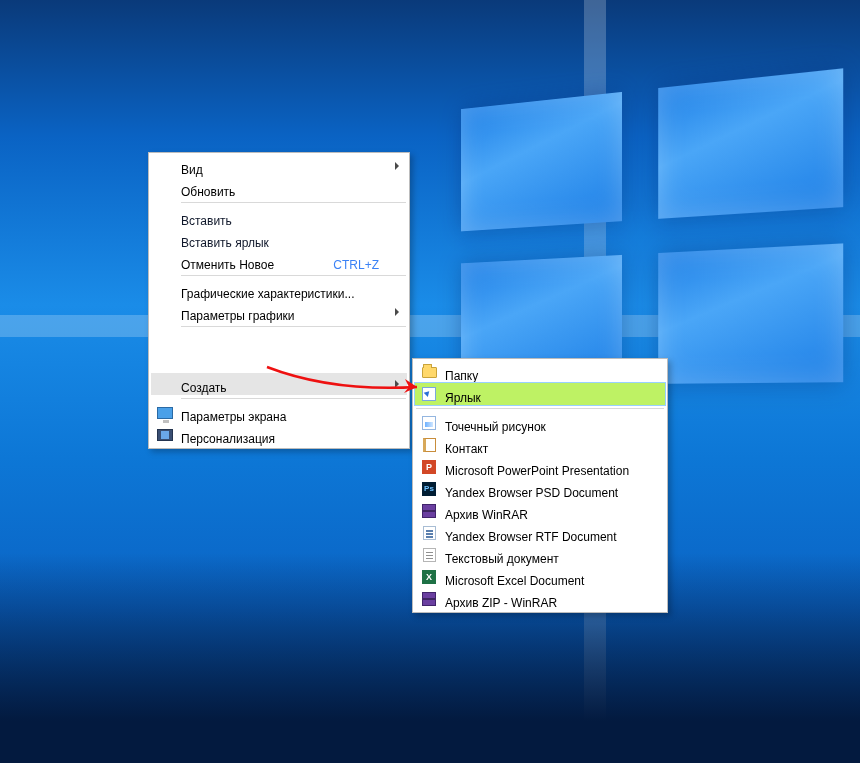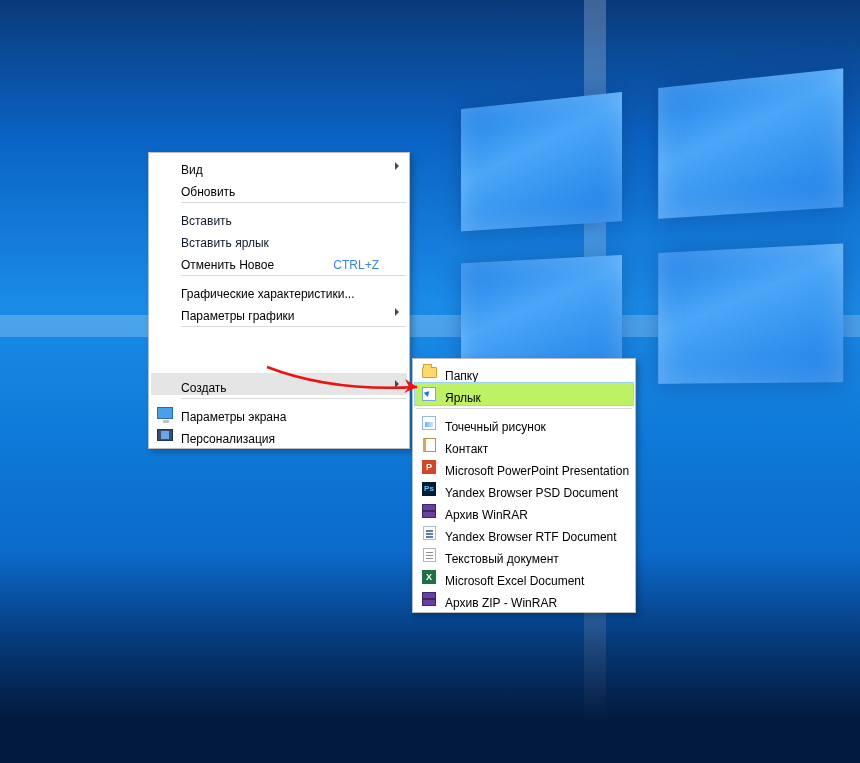--- a/index.html
+++ b/index.html
@@ -146,21 +146,21 @@
       <span>Параметры экрана</span>
     </div>
     <div class="row">
       <span class="ic">
         <span class="ic-personal"></span>
       </span>
       <span>Персонализация</span>
     </div>
   </div>
 
-<div class="menu" id="menu-sub" style="left:412px; top:358px; width:224px;">
+<div class="menu" id="menu-sub" style="left:412px; top:358px; width:256px;">
     <div class="row">
       <span class="ic">
         <span class="ic-folder"></span>
       </span>
       <span>Папку</span>
     </div>
     <div class="row sel">
       <span class="ic">
         <span class="ic-shortcut"></span>
       </span>

